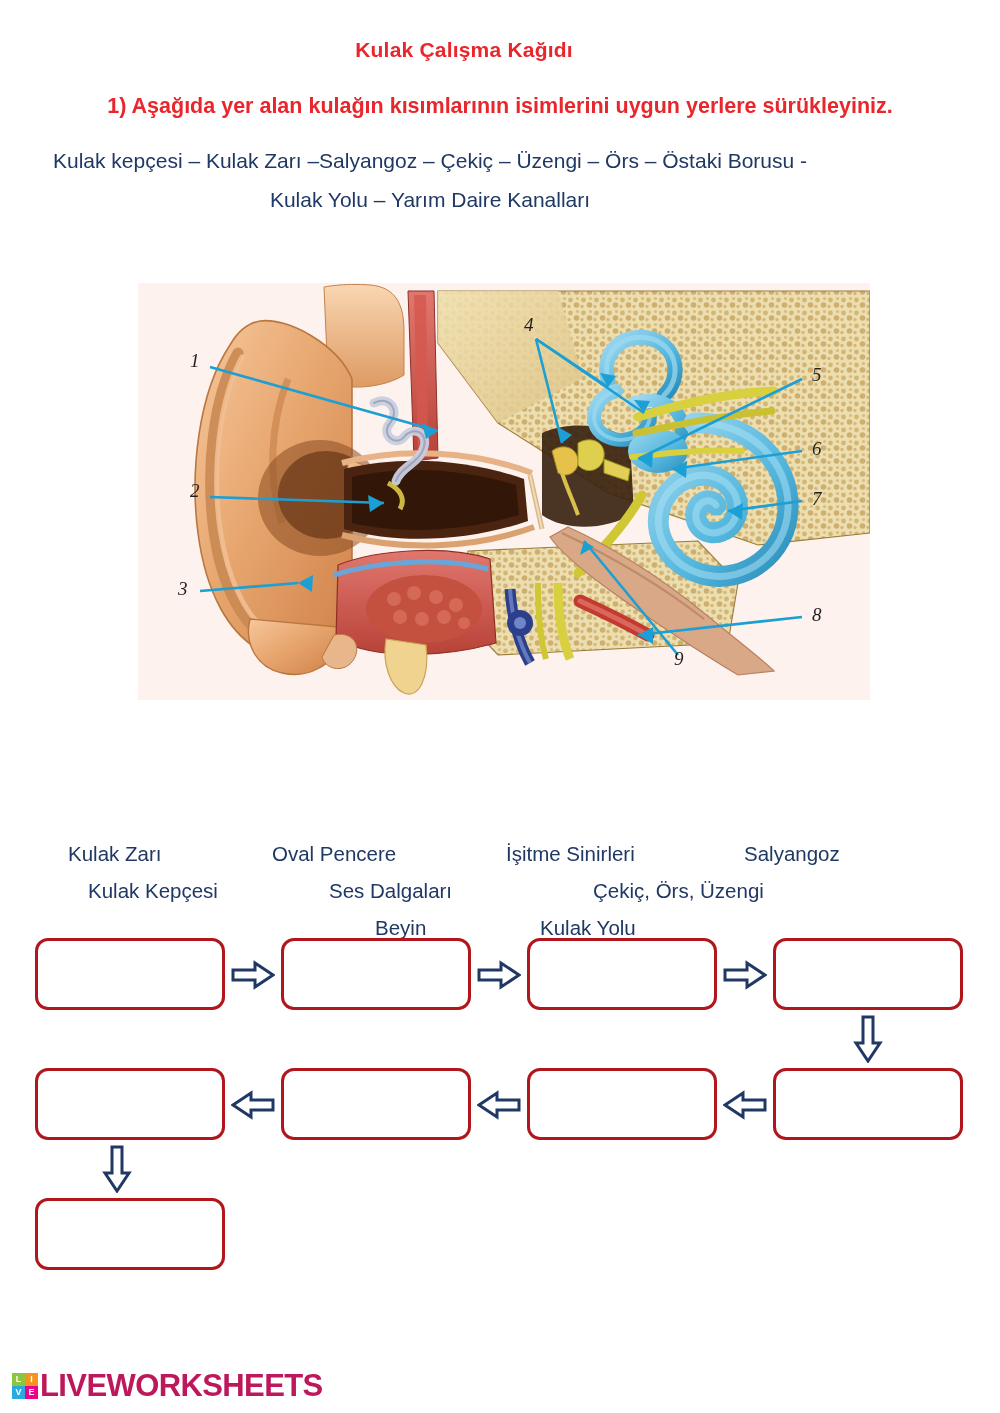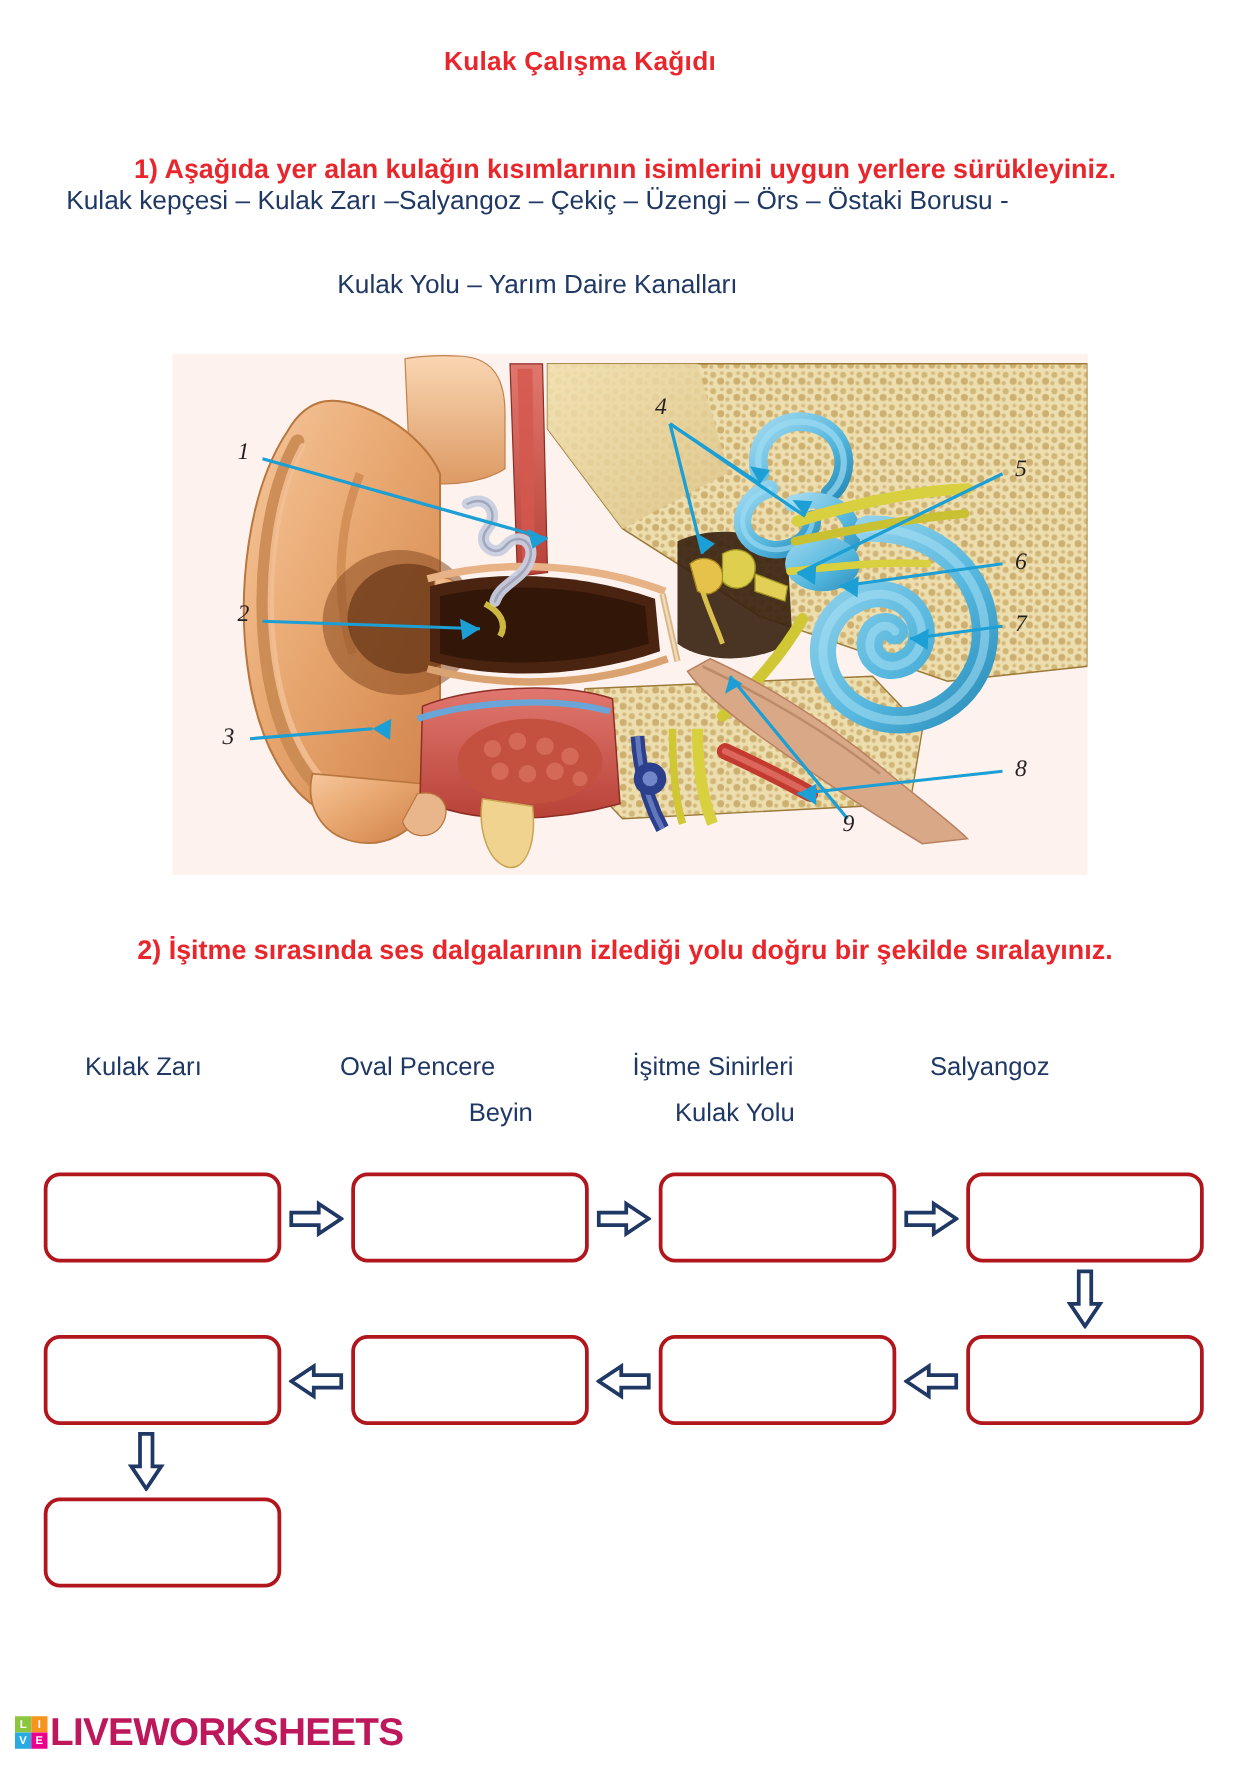--- a/index.html
+++ b/index.html
@@ -15,29 +15,29 @@
   
   .title{
     position:absolute;top:38px;left:0;width:928px;
     text-align:center;color:#e8262c;font-weight:bold;font-size:21px;
     letter-spacing:.2px;
   }
   .q-red{
     position:absolute;left:0;width:1000px;text-align:center;
     color:#e8262c;font-weight:bold;font-size:21.5px;
   }
-  #q1{top:94px;margin-top:29px;}
+  #q1{top:94px;}
   #q2{top:748px;}
 
   .bank-line{
     position:absolute;left:0;width:860px;text-align:center;
     color:#1f3864;font-size:21px;font-weight:500;
   }
   #bank1a{top:149px;}
-  #bank1b{top:216px;}
+  #bank1b{top:188px;}
 
   
   .diagram-wrap{
     position:absolute;left:138px;top:283px;width:732px;height:417px;
     background:#fdf2ed;
   }
   .diagram-wrap svg{display:block;width:732px;height:417px;}
 
   
   .bank2{
@@ -275,30 +275,34 @@
         <text x="386" y="48">4</text>
         <text x="674" y="98">5</text>
         <text x="674" y="172">6</text>
         <text x="674" y="222">7</text>
         <text x="674" y="338">8</text>
         <text x="536" y="382">9</text>
       </g>
     </svg>
   </div>
 
-  <div class="q-red" id="q2">2) İşitme sırasında ses dalgalarının izlediği yolu doğru bir şekilde sıralayınız.</div>
 
   <div class="bank2">
     <div class="row">
       <span class="w" style="left:68px">Kulak Zarı</span>
       <span class="w" style="left:272px">Oval Pencere</span>
       <span class="w" style="left:506px">İşitme Sinirleri</span>
       <span class="w" style="left:744px">Salyangoz</span>
     </div>
     <div class="row">
+      <span class="w" style="left:88px">Kulak Kepçesi</span>
+      <span class="w" style="left:329px">Ses Dalgaları</span>
+      <span class="w" style="left:593px">Çekiç, Örs, Üzengi</span>
+    </div>
+    <div class="row">
       <span class="w" style="left:375px">Beyin</span>
       <span class="w" style="left:540px">Kulak Yolu</span>
     </div>
   </div>
 
   <div class="flow">
 
     <div class="box" style="left:35px;  top:18px; width:190px; height:72px;"></div>
     <div class="box" style="left:281px; top:18px; width:190px; height:72px;"></div>
     <div class="box" style="left:527px; top:18px; width:190px; height:72px;"></div>

